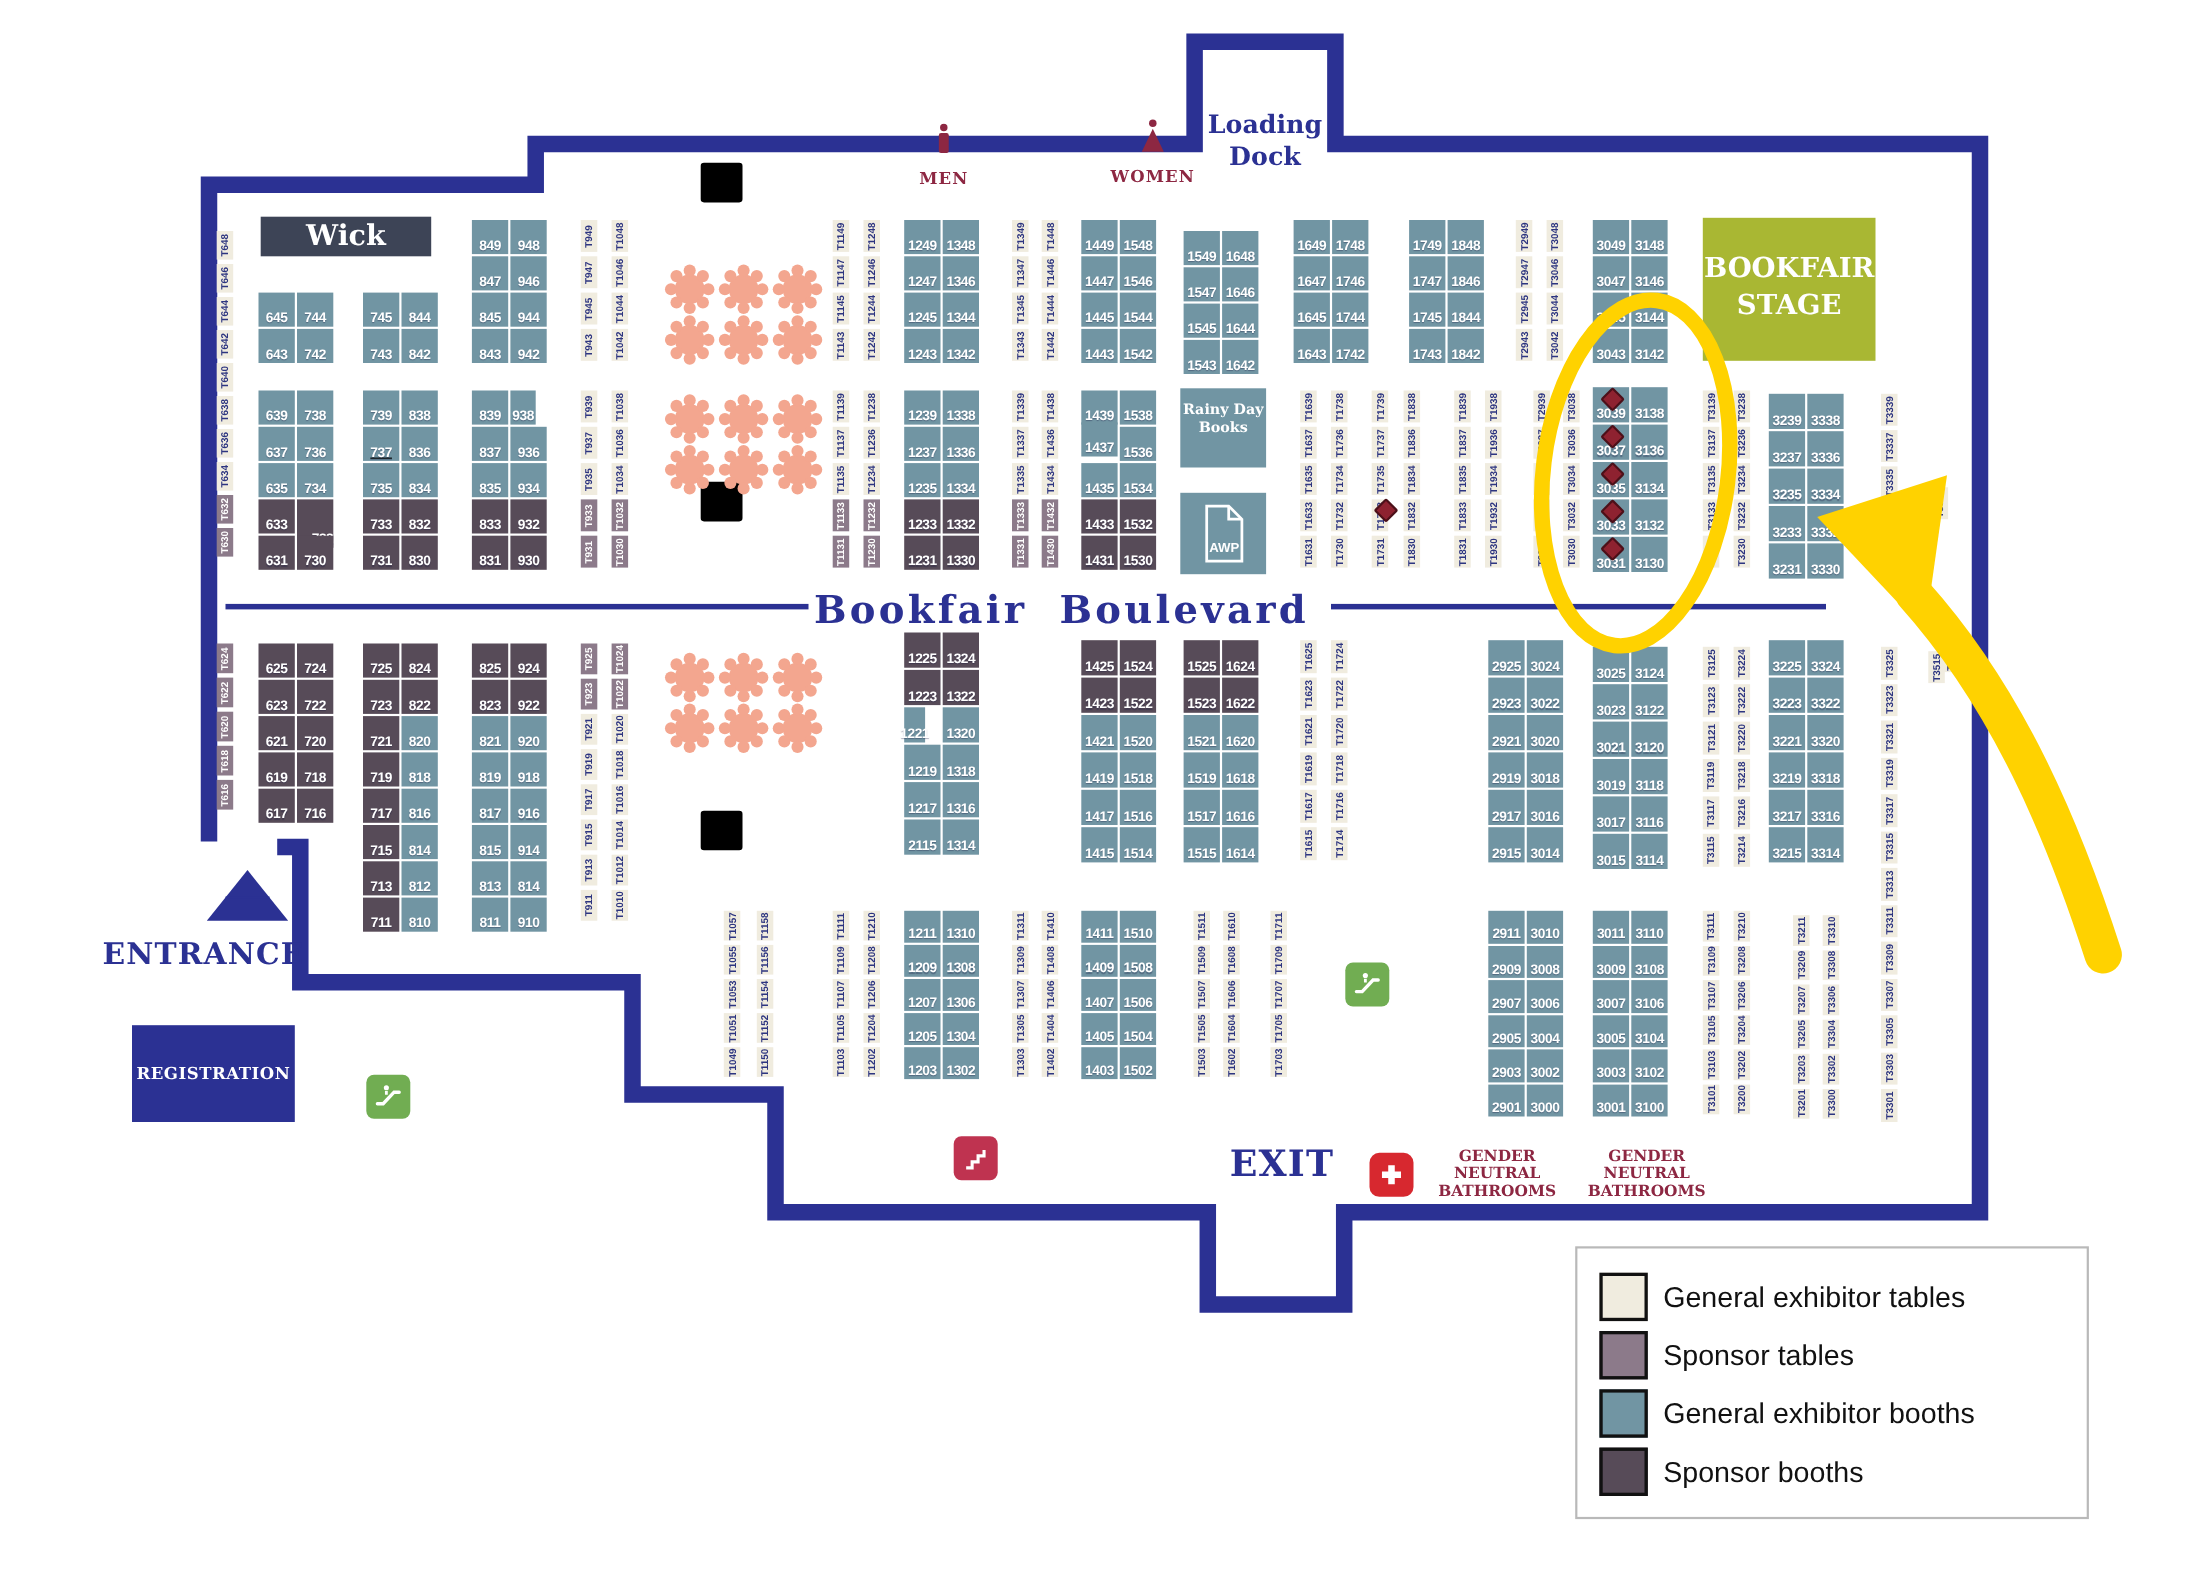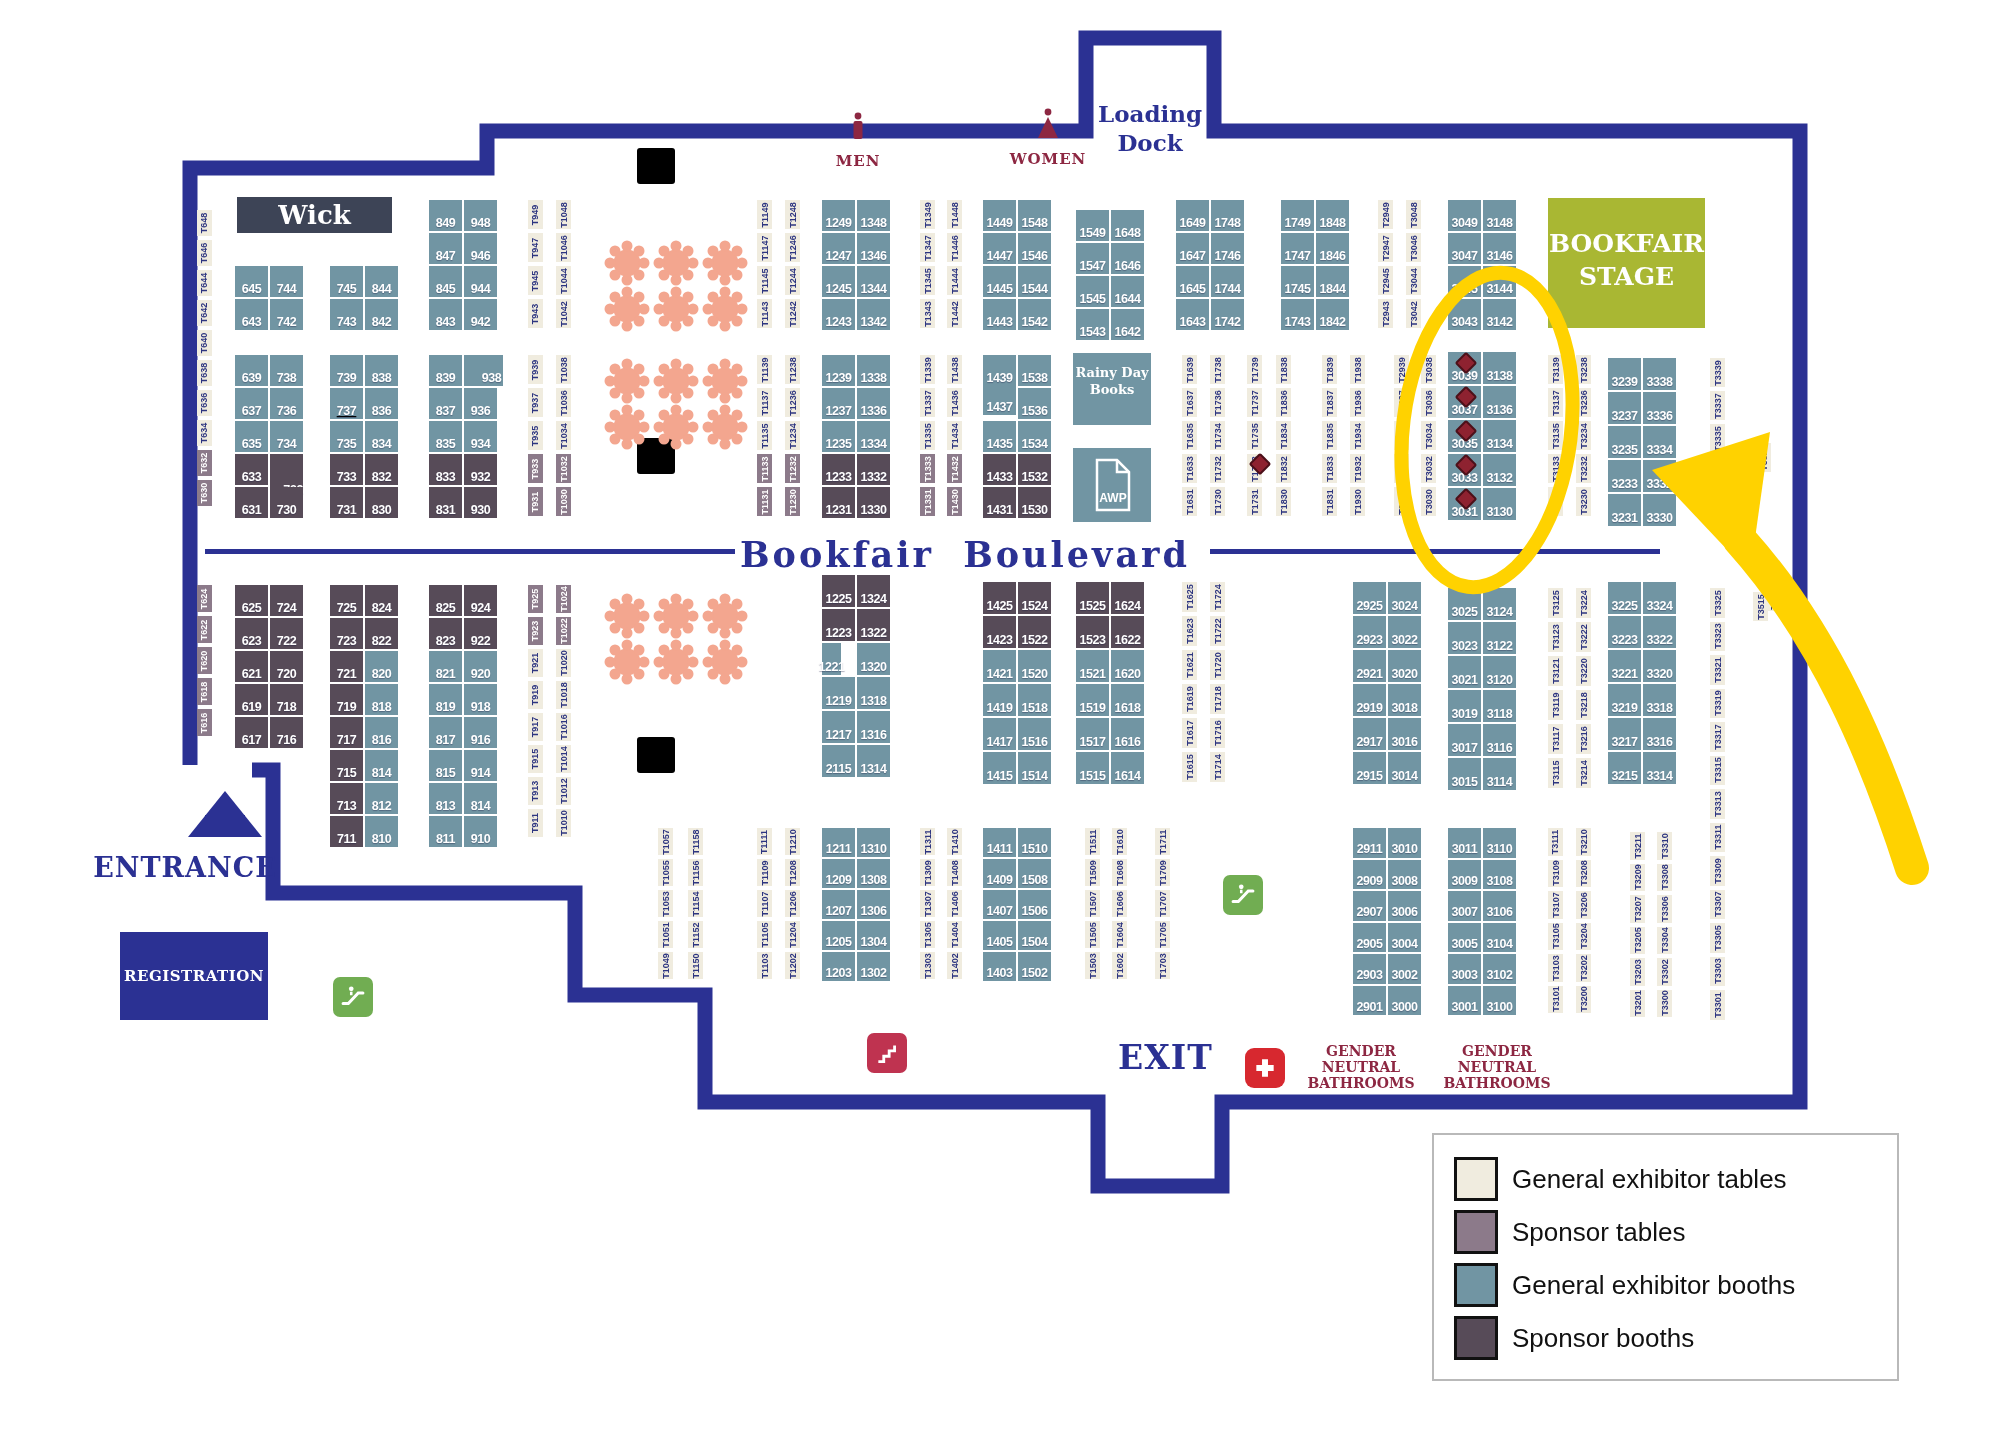--- a/index.html
+++ b/index.html
@@ -275,21 +275,21 @@
           <span>731</span>
         </div>
         <div class="cell sb" style="left: 35px; top: 132px; width: 33px; height: 31px;">
           <span>830</span>
         </div>
       </div>
       <div class="blk" style="left: 429px; top: 355px;">
         <div class="cell gb" style="left: 0px; top: 0px; width: 33px; height: 31px;">
           <span>839</span>
         </div>
-        <div class="cell gb" style="left: 35px; top: 0px; width: 23px; height: 31px; padding-left: 16px;">
+        <div class="cell gb" style="left: 35px; top: 0px; width: 23px; height: 31px;">
           <span>938</span>
         </div>
         <div class="cell gb" style="left: 0px; top: 33px; width: 33px; height: 31px;">
           <span>837</span>
         </div>
         <div class="cell gb" style="left: 35px; top: 33px; width: 33px; height: 31px;">
           <span>936</span>
         </div>
         <div class="cell gb" style="left: 0px; top: 66px; width: 33px; height: 31px;">
           <span>835</span>

